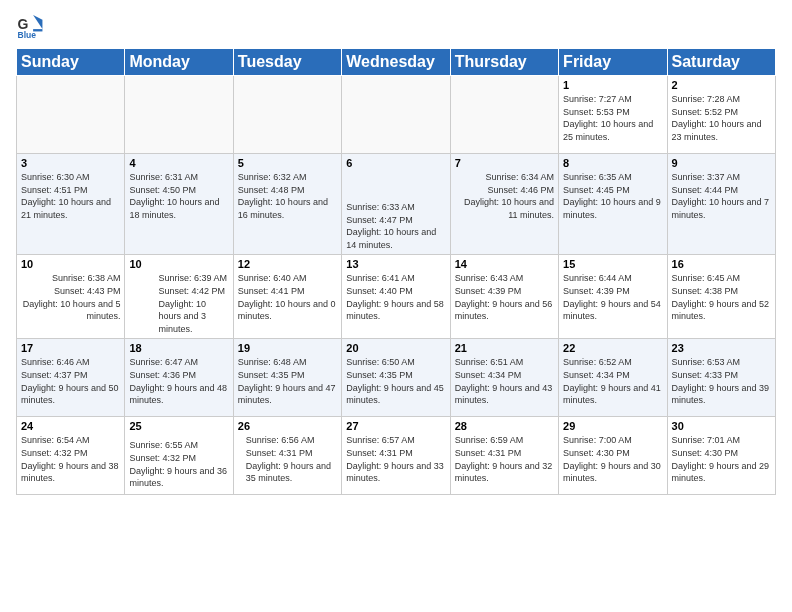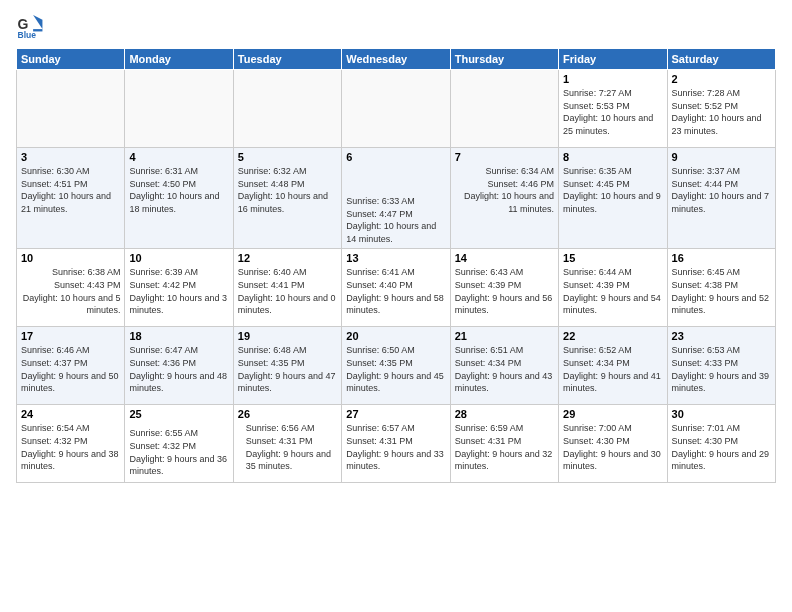--- a/index.html
+++ b/index.html
@@ -51,21 +51,21 @@
     .calendar {
       width: 100%;
       border-collapse: collapse;
       font-size: 9.5px;
     }
     .calendar th {
       background: #2a6dba;
       color: #fff;
       padding: 4px 4px;
       text-align: left;
-      font-size: 11px;
+      font-size: 16px;
       border: 1px solid #fff;
     }
     .calendar td {
       border: 1px solid #ccc;
       vertical-align: top;
       padding: 3px 4px;
       width: calc(100% / 7);
       height: 78px;
       background: #fff;
     }
@@ -191,21 +191,21 @@
         </tr>
         <tr>
           <td>
             <span class="day-num">10</span>
             <div class="day-info" style="white-space: pre-line; text-align: right;">Sunrise: 6:38 AM
 Sunset: 4:43 PM
 Daylight: 10 hours and 5 minutes.</div>
           </td>
           <td>
             <span class="day-num">10</span>
-            <div class="day-info" style="white-space: pre-line;">Sunrise: 6:39 AM
+            <div class="day-info" style="white-space: pre-line; margin-left: 29px;">Sunrise: 6:39 AM
 Sunset: 4:42 PM
 Daylight: 10 hours and 3 minutes.</div>
           </td>
           <td>
             <span class="day-num">12</span>
             <div class="day-info" style="white-space: pre-line;">Sunrise: 6:40 AM
 Sunset: 4:41 PM
 Daylight: 10 hours and 0 minutes.</div>
           </td>
           <td>

